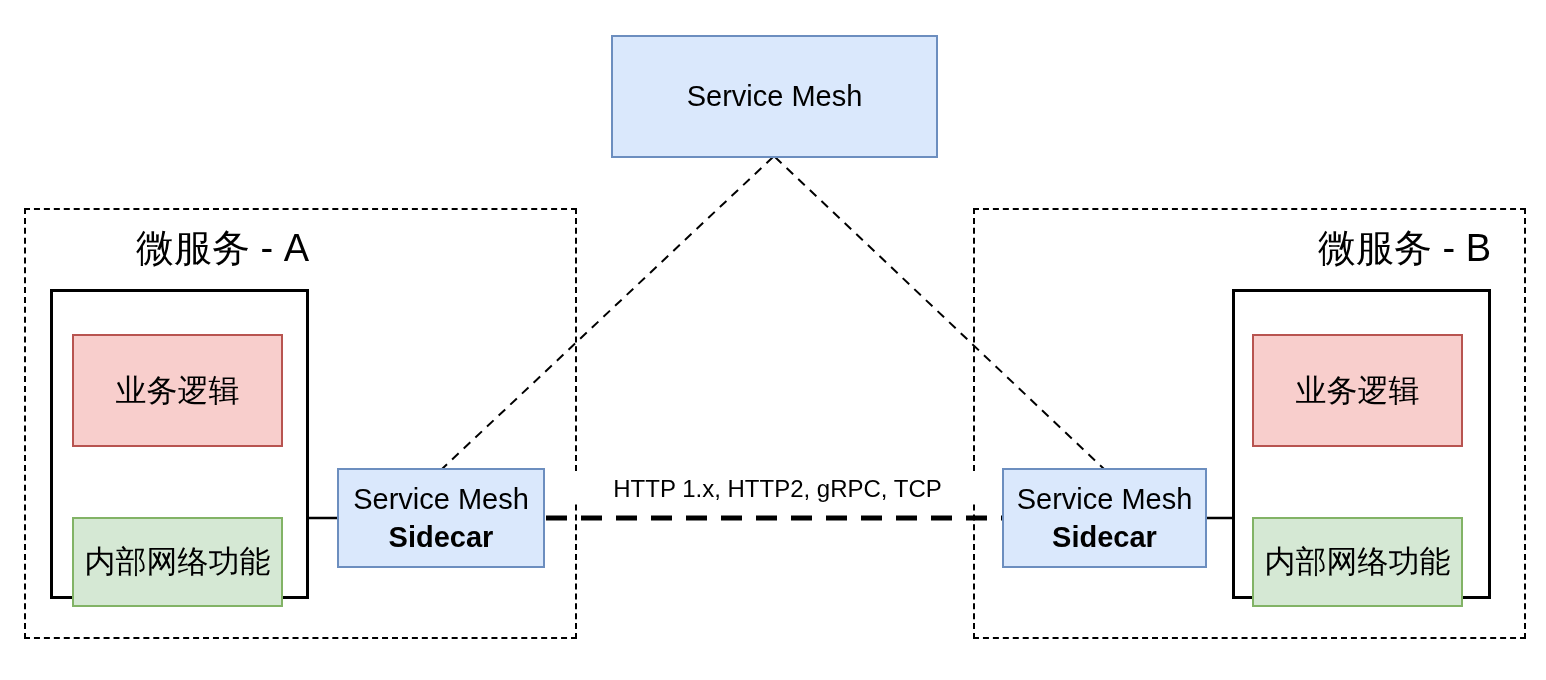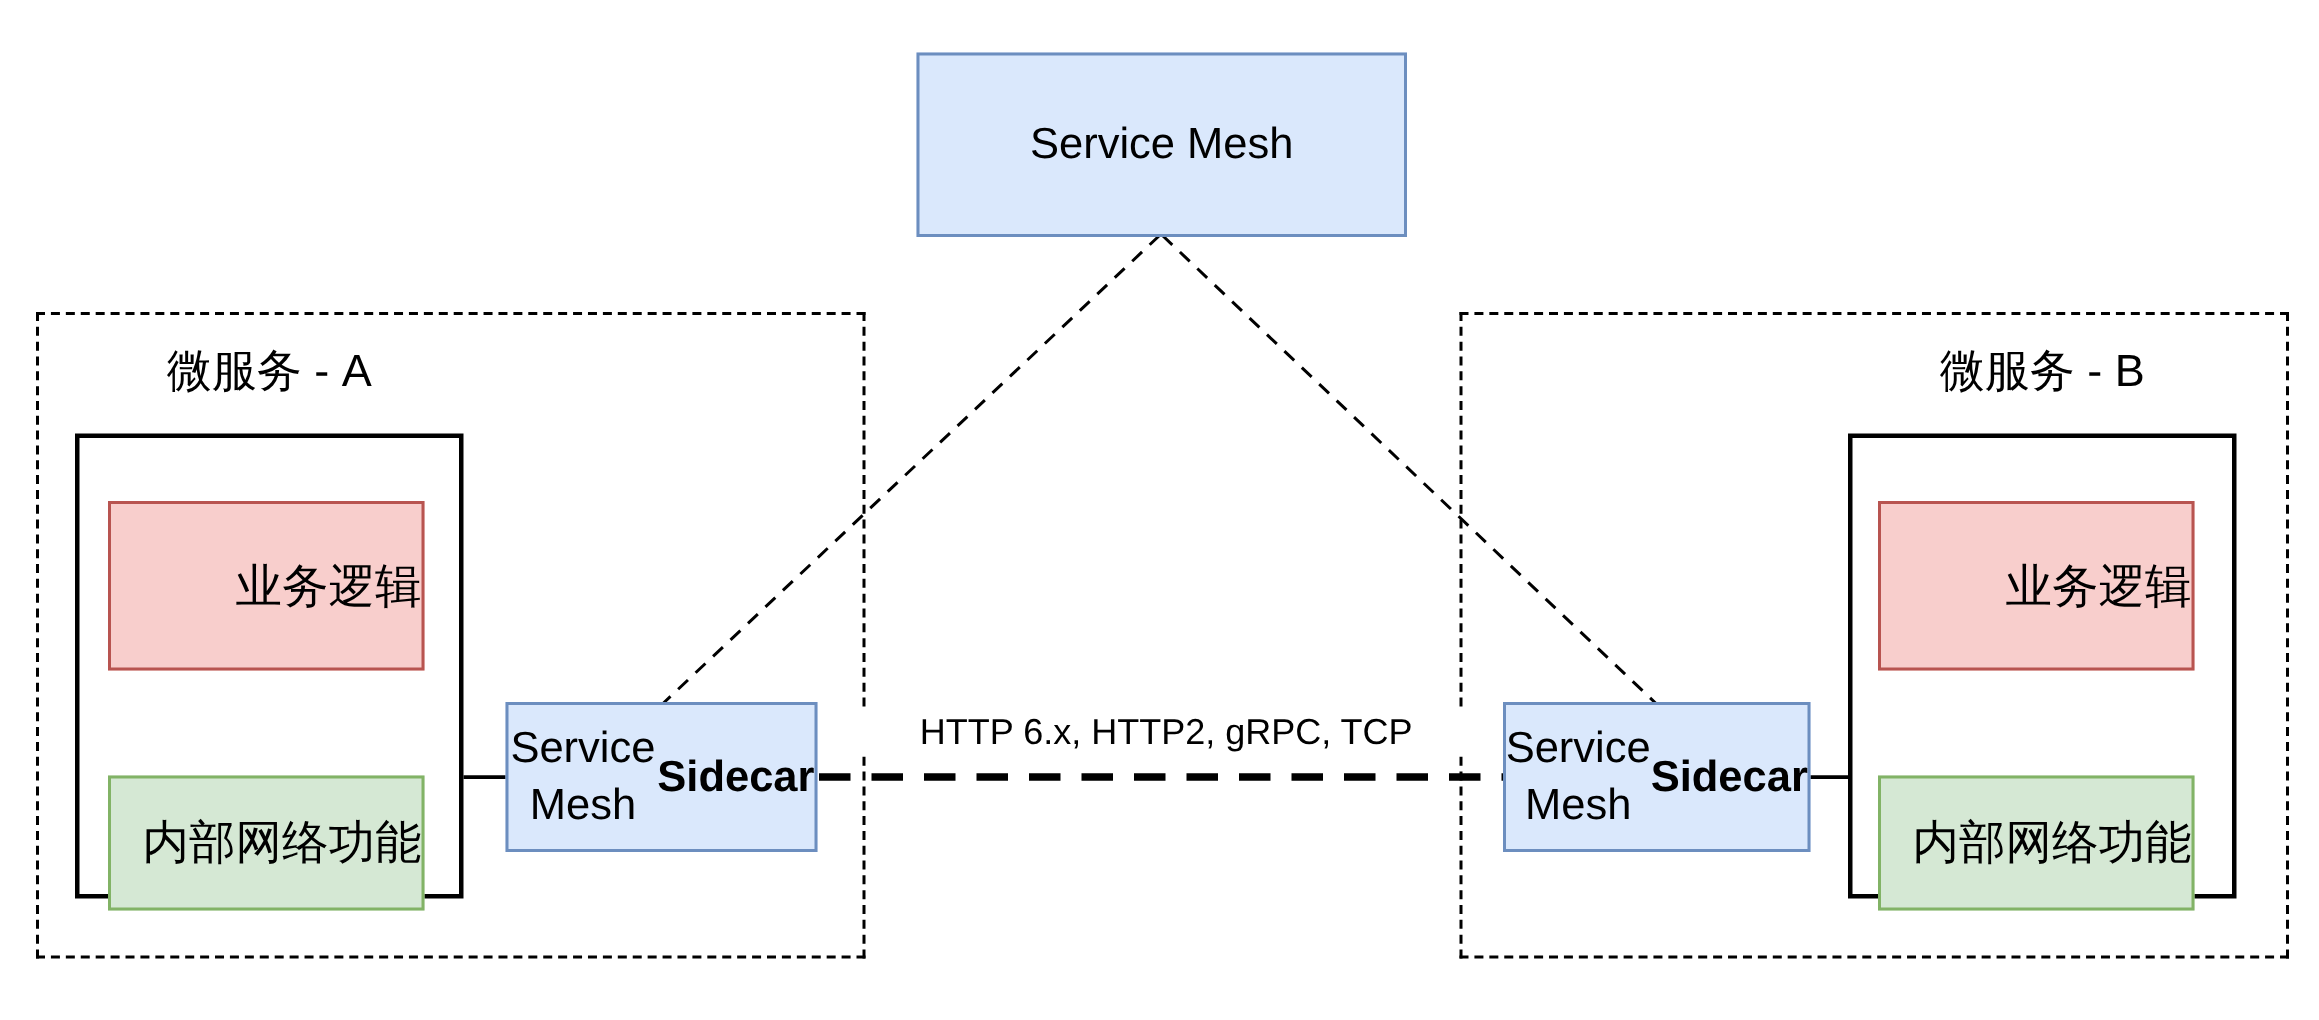--- a/index.html
+++ b/index.html
@@ -39,22 +39,22 @@
   }
   #ms-a { left: 24px; }
   #ms-b { left: 973px; }
 
   .ms-title {
     position: absolute;
     top: 228px;
     width: 259px;
     height: 40px;
     line-height: 40px;
-    text-align: center;
-    font-size: 30px;
+    text-align: right;
+    font-size: 38px;
     z-index: 3;
   }
   #ms-a-title { left: 50px; }
   #ms-b-title { left: 1232px; }
 
   
   .pod-box {
     position: absolute;
     top: 289px;
     width: 259px;
@@ -64,21 +64,21 @@
     z-index: 3;
   }
   #pod-a { left: 50px; }
   #pod-b { left: 1232px; }
 
   .cell {
     position: absolute;
     width: 211px;
     display: flex;
     align-items: center;
-    justify-content: flex-end;
+    justify-content: center;
     text-align: center;
     z-index: 4;
     font-size: 31px;
   }
   .cell.red {
     top: 334px;
     height: 113px;
     background: var(--red-fill, #f8cecc);
     border: 2px solid var(--red-stroke, #b85450);
   }
@@ -89,21 +89,21 @@
     border: 2px solid var(--green-stroke, #82b366);
     margin-top: 43px;
   }
   #biz-a, #net-a { left: 72px; }
   #biz-b, #net-b { left: 1252px; }
 
   
   .blue-box {
     position: absolute;
     display: flex;
-    flex-direction: row;
+    flex-direction: column;
     align-items: center;
     justify-content: center;
     text-align: center;
     background: var(--blue-fill, #dae8fc);
     border: 2px solid var(--blue-stroke, #6c8ebf);
     z-index: 4;
     font-size: 29px;
     line-height: 41px;
   }
   #control-plane {
@@ -173,15 +173,15 @@
     <span>业务逻辑</span>
   </div>
   <div id="net-b" class="cell green">
     <span>内部网络功能</span>
   </div>
   <div id="sidecar-b" class="blue-box">
     <span>Service Mesh</span>
     <span class="bold-line">Sidecar</span>
   </div>
 
-  <div id="link-label">HTTP 6.x, HTTP2, gRPC, TCP</div>
+  <div id="link-label">HTTP 1.x, HTTP2, gRPC, TCP</div>
 
 </div>
 
 </body></html>

